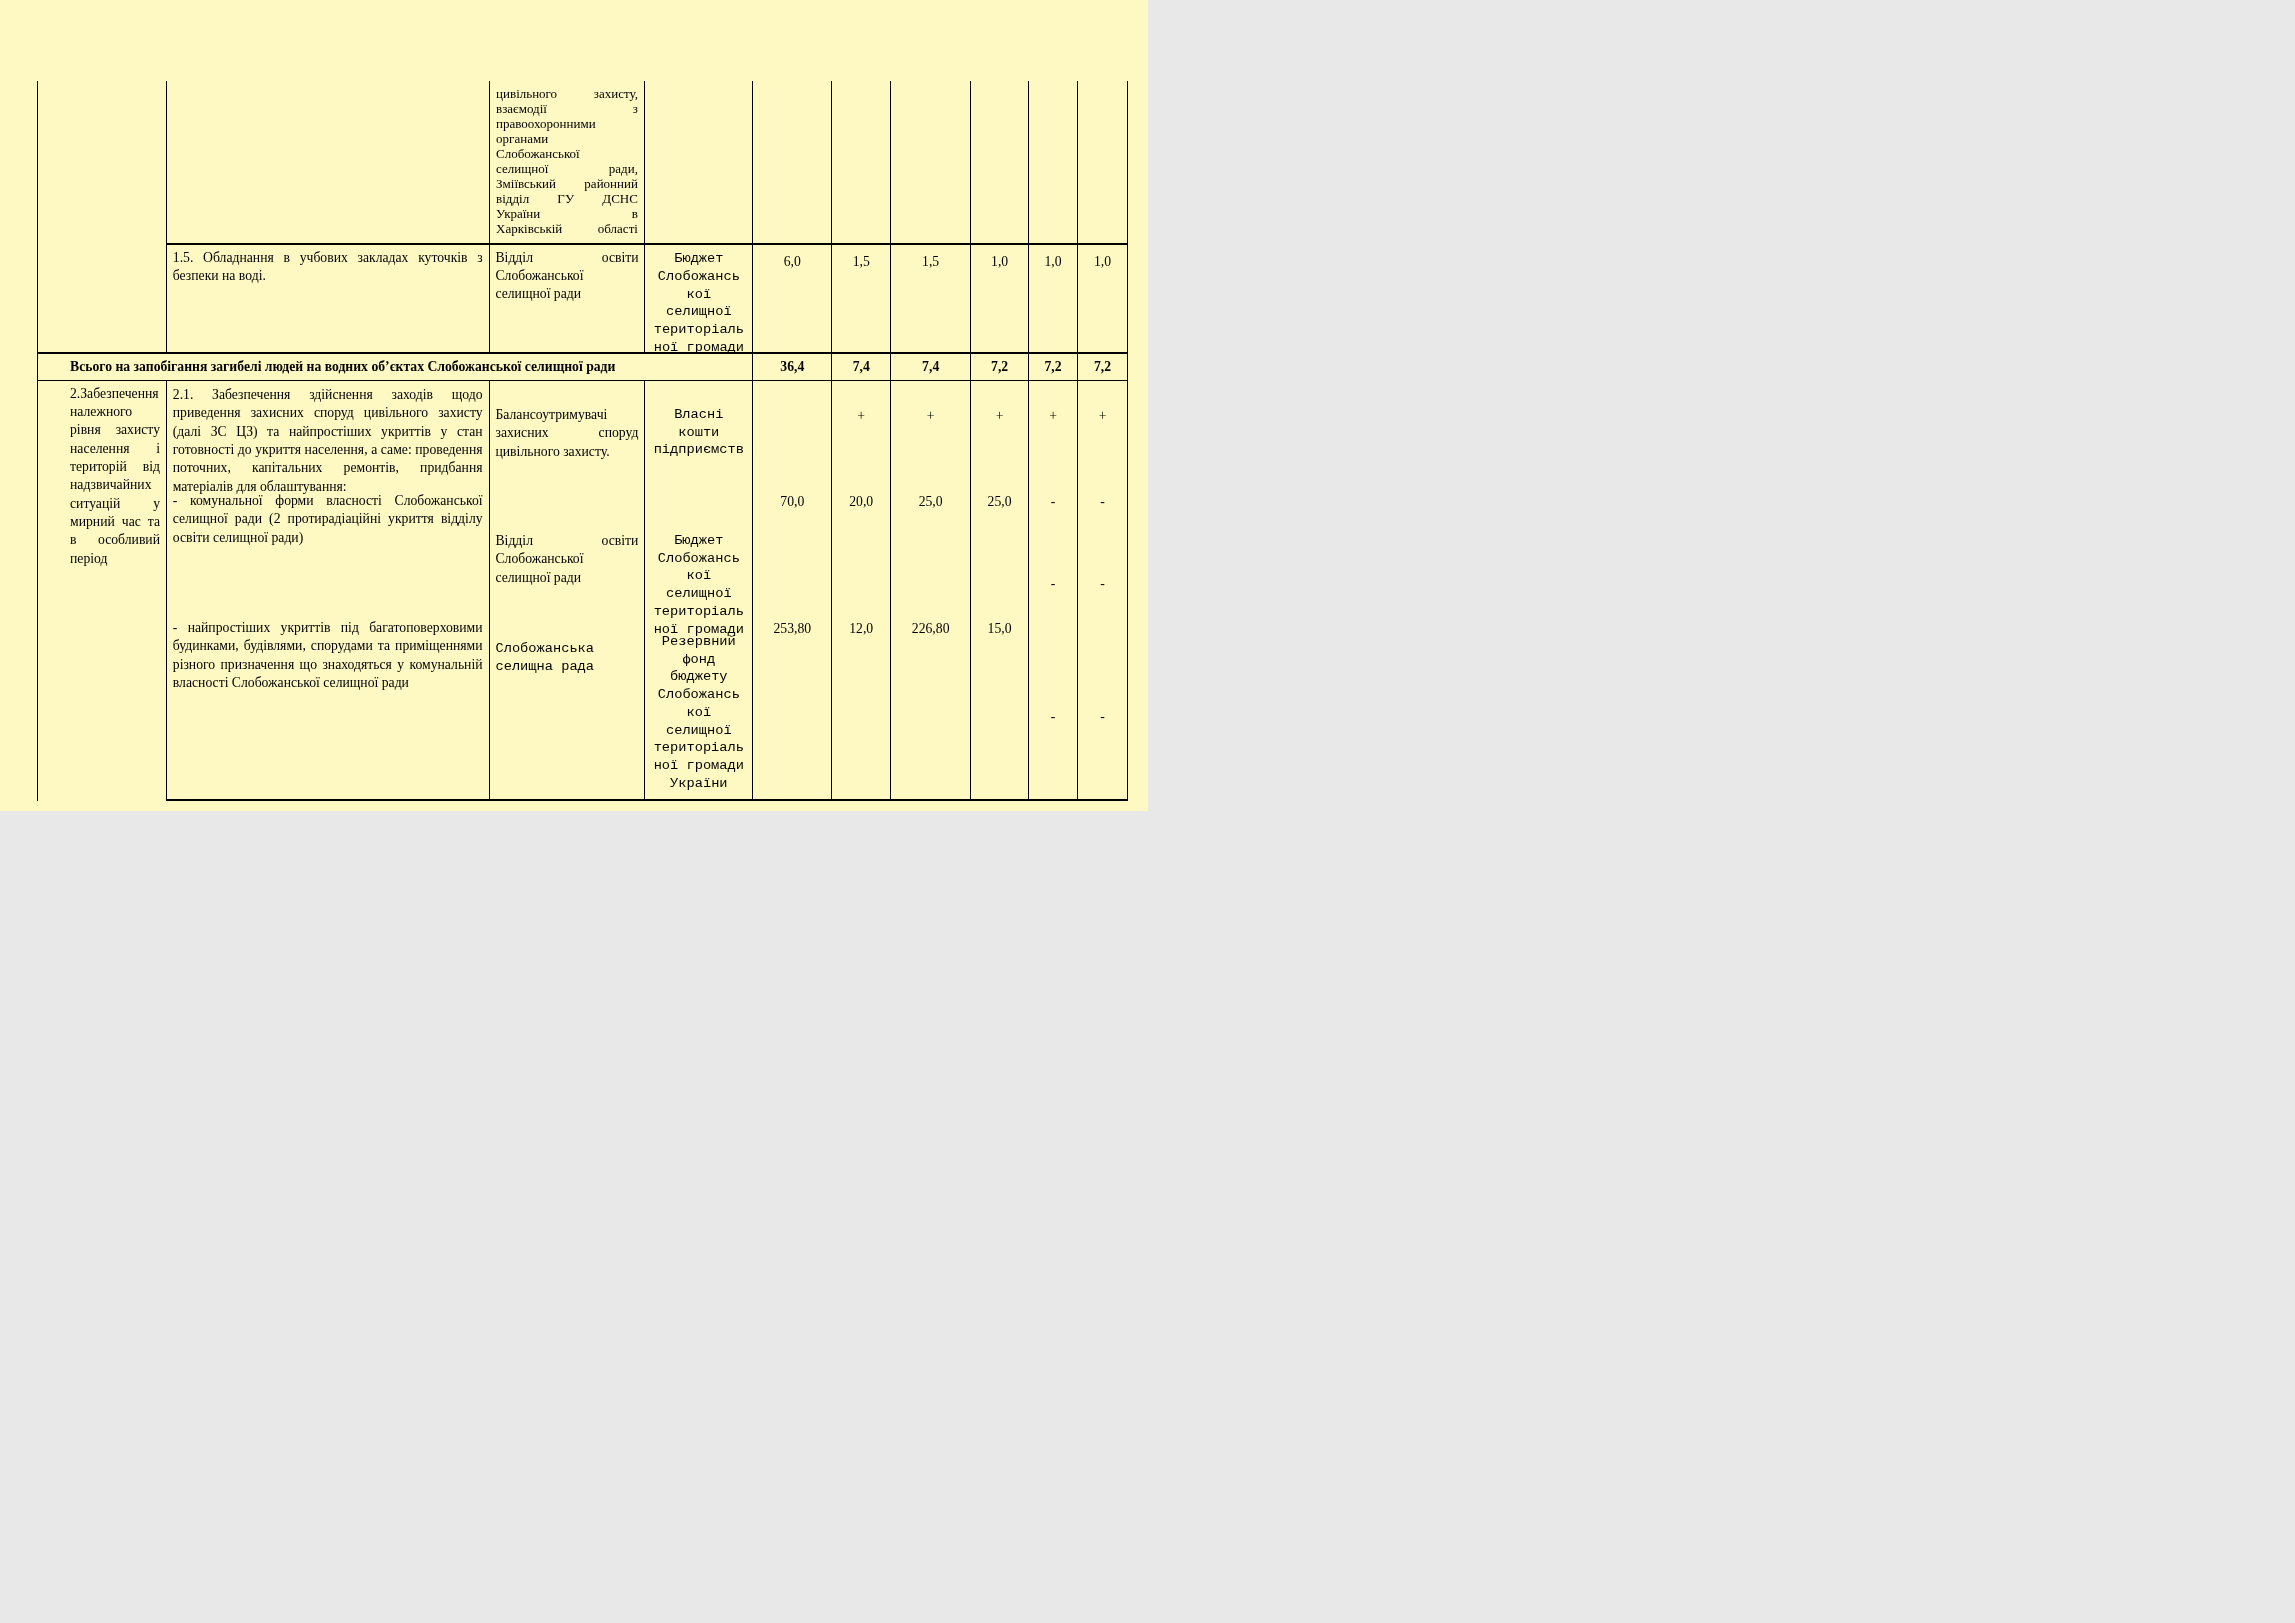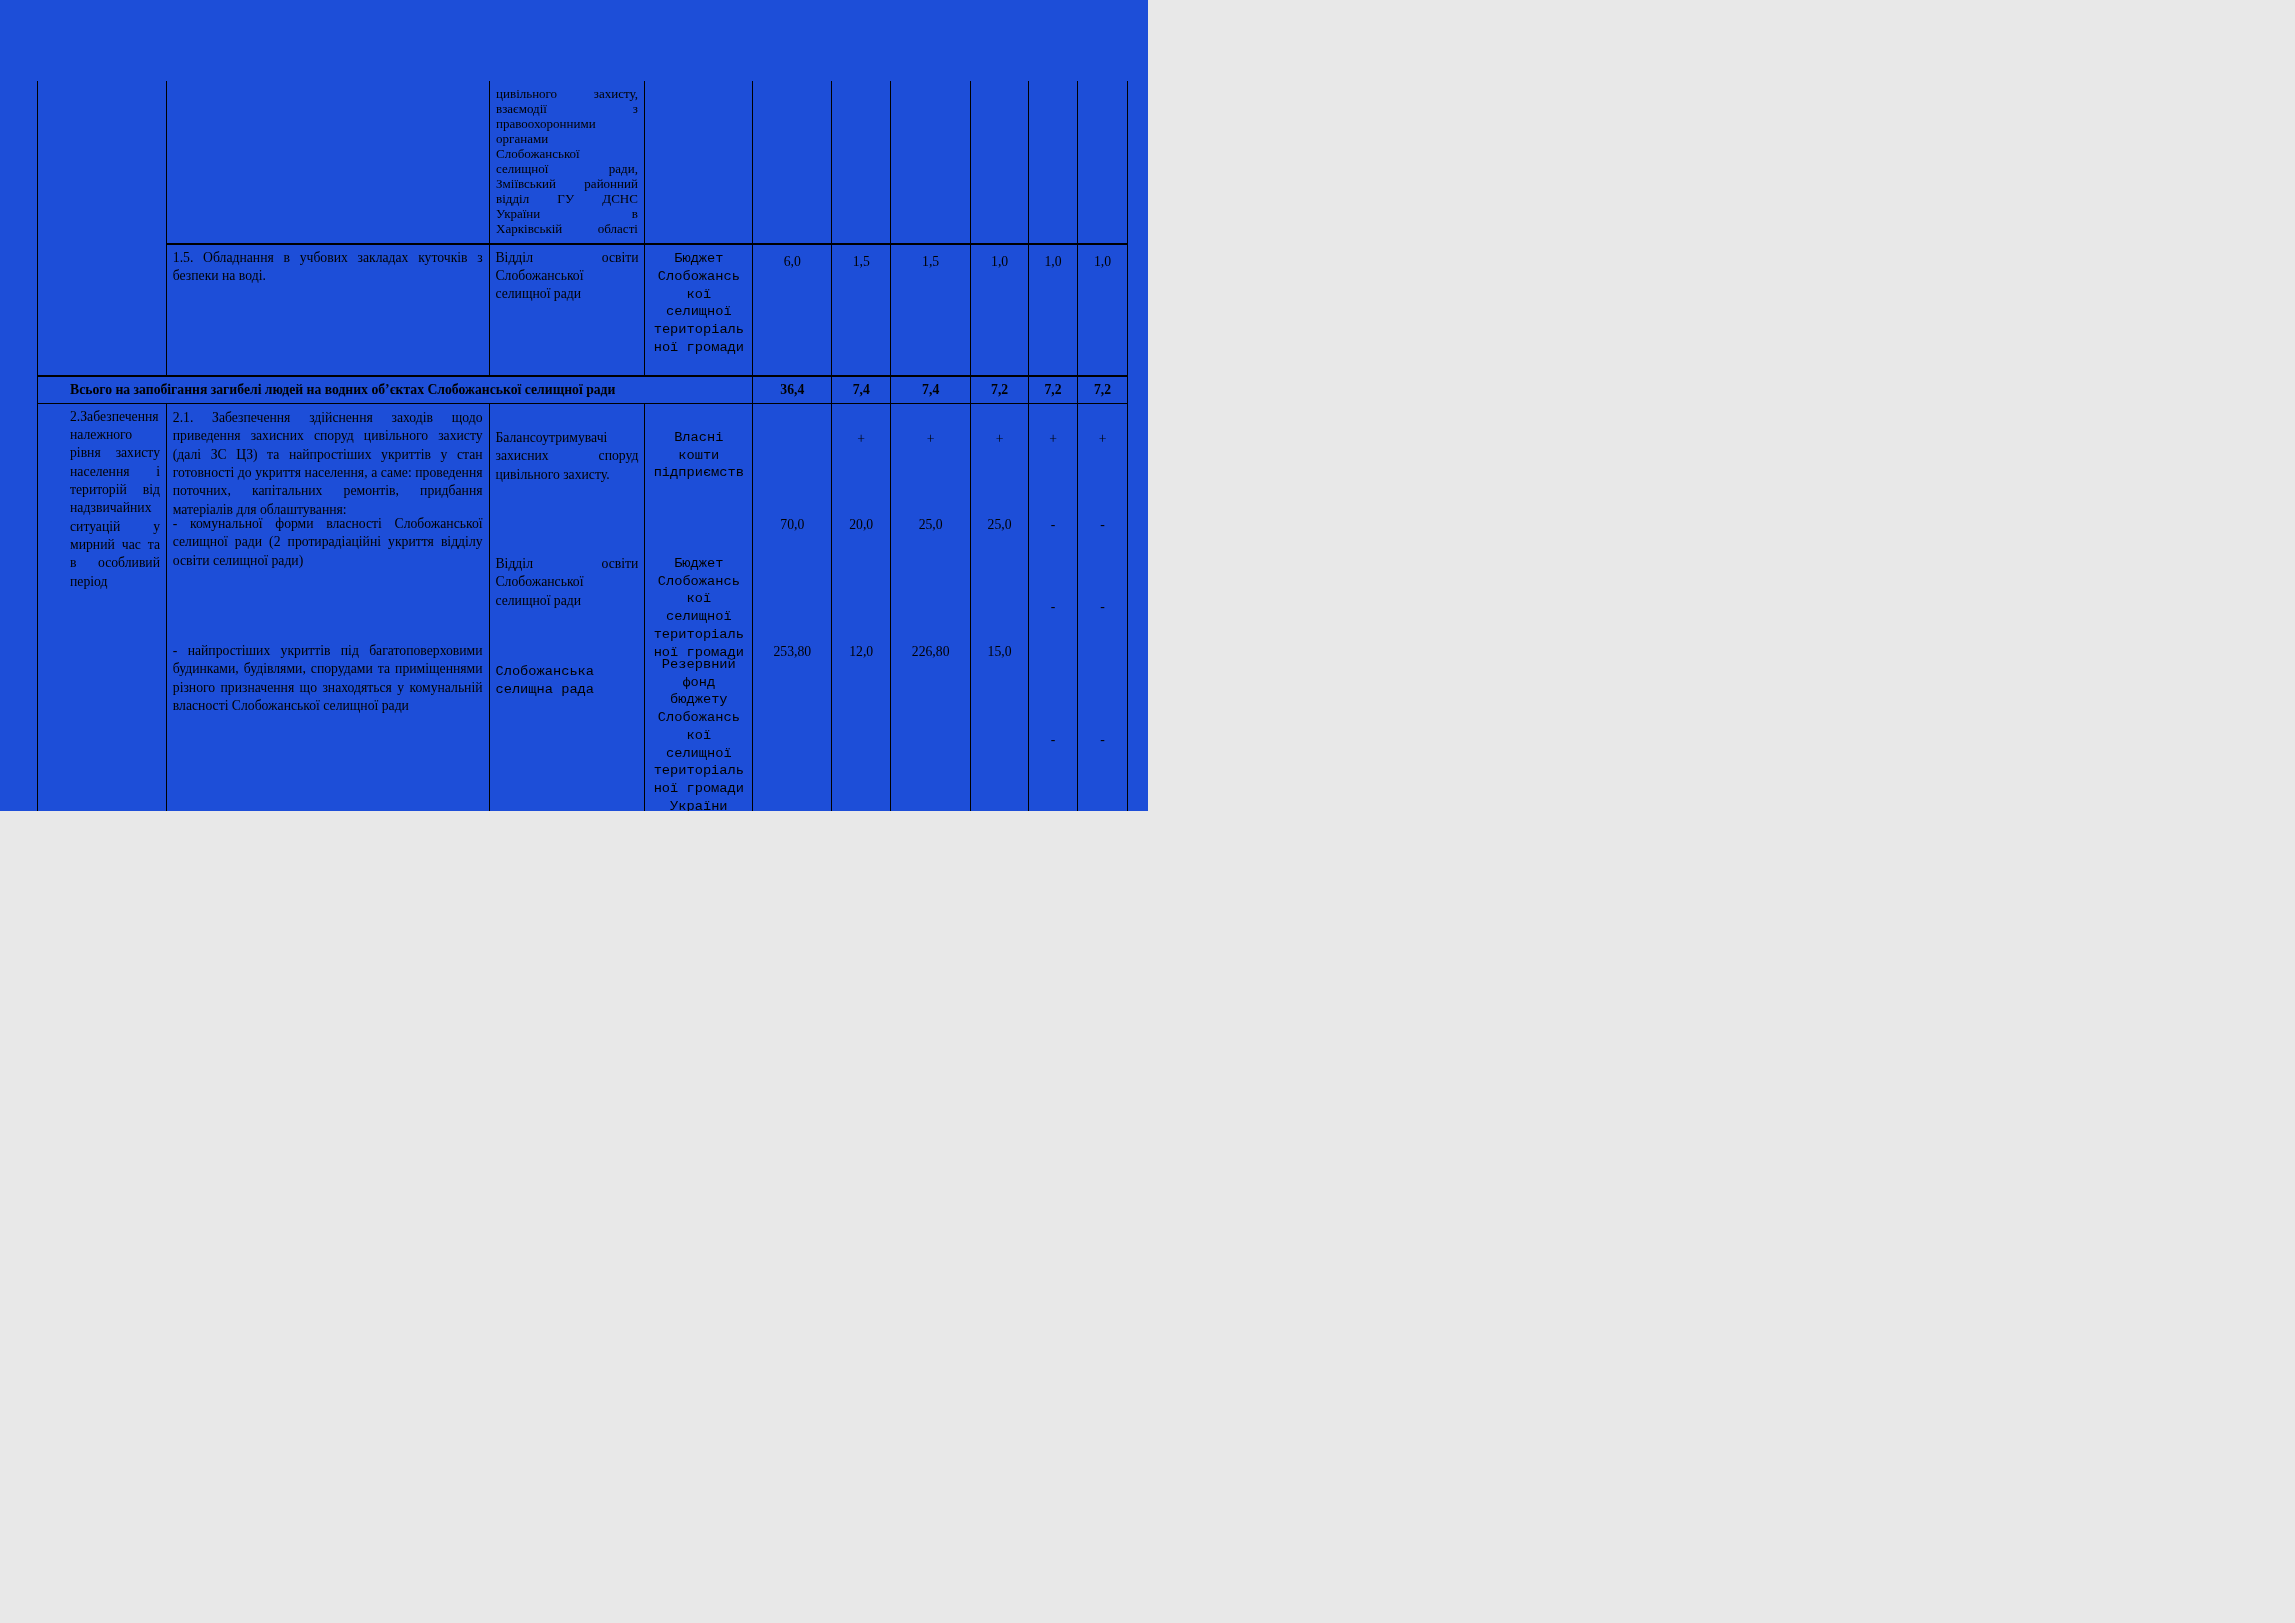--- a/index.html
+++ b/index.html
@@ -1,36 +1,36 @@
 <!DOCTYPE html>
 <html style="font-size:10.5px"><head>
 <meta charset="utf-8">
 <style>
   html,body{margin:0;padding:0;background:#e8e8e8;}
   .page{
-    position:relative;width:1148px;height:811px;background:#1d4ed8;
+    position:relative;width:1148px;height:811px;background:#fef9c3;
     font-family:"Liberation Serif","DejaVu Serif",serif;color:#000;
     overflow:hidden;
   }
   .tbl{position:absolute;left:37px;top:81px;width:1091px;}
   .row{display:flex;}
   .cell{
     box-sizing:border-box;border-right:1.3px solid #000;
     position:relative;font-size:13.7px;line-height:18.3px;
     padding:3.9px 5.9px;overflow:hidden;
   }
   .first{border-left:1.3px solid #000;padding-left:32px;}
   
   .c0{width:130px}.c1{width:323px}.c2{width:156px}.c3{width:108px}
   .c4{width:79px}.c5{width:59px}.c6{width:80px}.c7{width:58px}
   .c8{width:49px}.c9{width:50px}
   .cspan{width:717px} 
   
   .r0 .cell{height:162px}
-  .r1 .cell{height:132px}
+  .r1 .cell{height:109px}
   .r2 .cell{height:29px}
   .r3 .cell{height:420px}
   
   .r1 .cell{border-top:2px solid #000}
   .r1 .nob{border-top:none}
   .r2 .cell{border-top:2px solid #000;border-bottom:1.3px solid #000}
   .r3 .cell{border-bottom:2px solid #000}
   .r3 .nob{border-bottom:none}
   
   .just{text-align:justify;}

